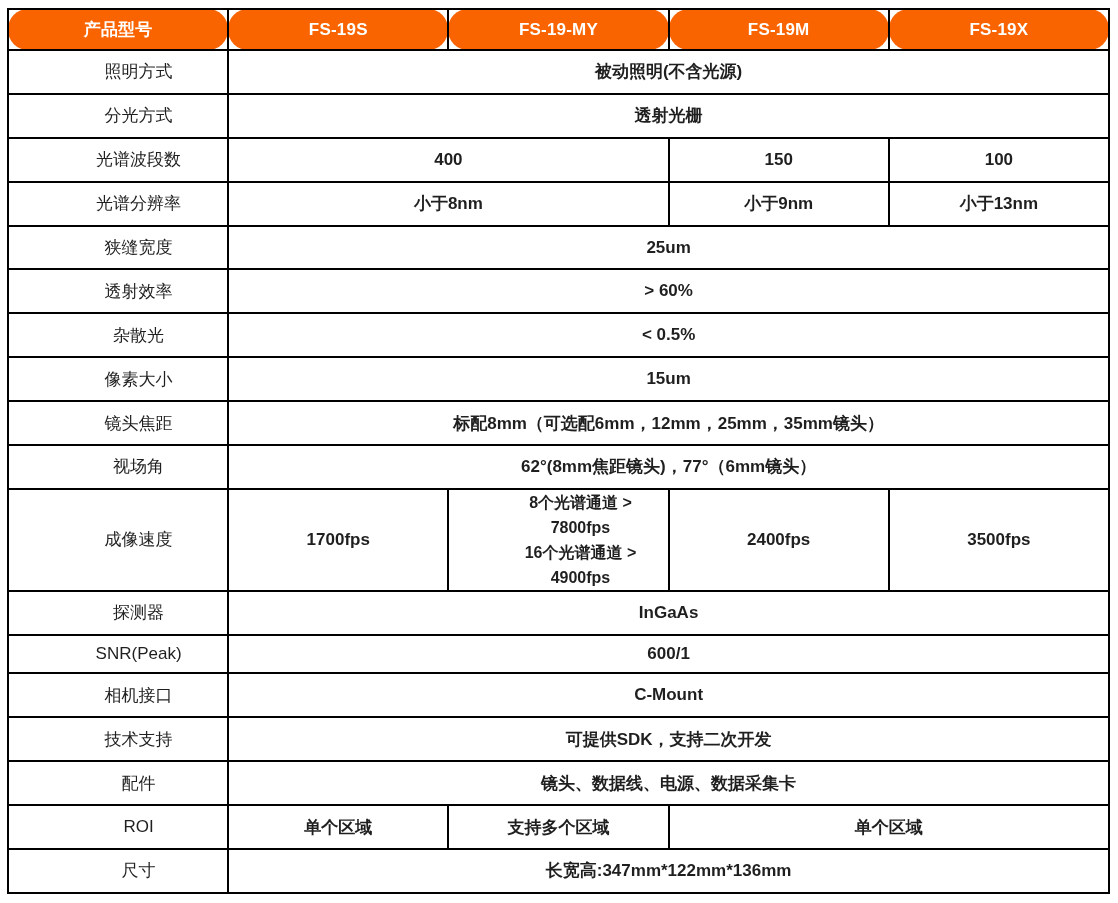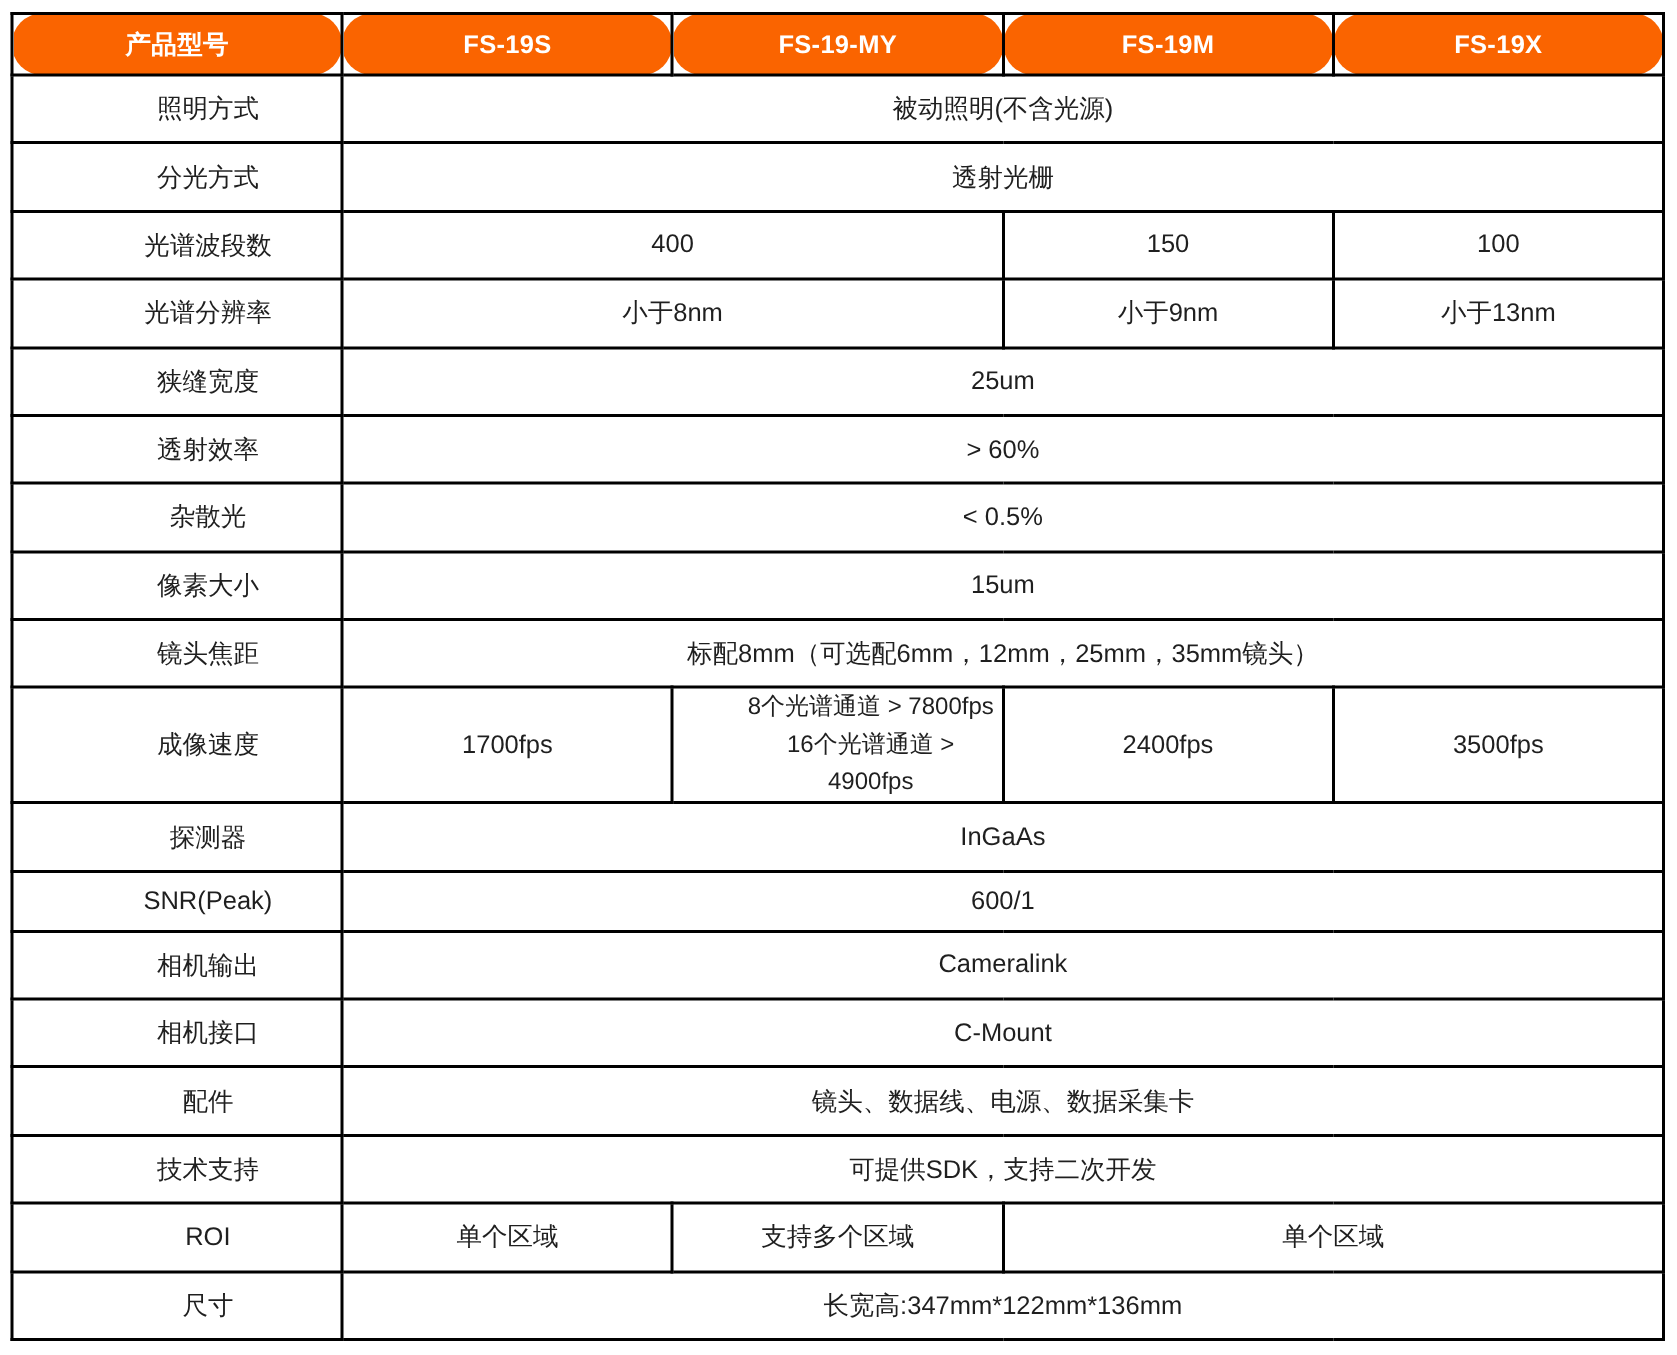--- a/index.html
+++ b/index.html
@@ -22,21 +22,21 @@
     border-collapse: collapse;
     table-layout: fixed;
   }
   .spec-table th, .spec-table td {
     border: 2px solid #000000;
     text-align: center;
     vertical-align: middle;
     font-size: 17px;
     color: #1f1f1f;
     padding: 0 4px;
-    font-weight: 400;
+    font-weight: 700;
     overflow: hidden;
   }
   .spec-table thead tr { height: 41px; }
   .spec-table thead th {
     background: var(--header-bg, #fa6400);
     color: var(--header-text, #ffffff);
     font-weight: 700;
     font-size: 17px;
     letter-spacing: 0.2px;
     border-radius: 20px;
@@ -108,51 +108,51 @@
         <td colspan="4">&lt; 0.5%</td>
       </tr>
       <tr>
         <th class="row-label">像素大小</th>
         <td colspan="4">15um</td>
       </tr>
       <tr>
         <th class="row-label">镜头焦距</th>
         <td colspan="4">标配8mm（可选配6mm，12mm，25mm，35mm镜头）</td>
       </tr>
+      <tr>
+        <th class="row-label">视场角</th>
+        <td colspan="4">62°(8mm焦距镜头)，77°（6mm镜头）</td>
+      </tr>
       <tr class="tall">
         <th class="row-label">成像速度</th>
         <td colspan="1">1700fps</td>
         <td colspan="1" class="multiline">8个光谱通道 &gt; 7800fps
 16个光谱通道 &gt; 4900fps</td>
         <td colspan="1">2400fps</td>
         <td colspan="1">3500fps</td>
       </tr>
       <tr>
         <th class="row-label">探测器</th>
         <td colspan="4">InGaAs</td>
       </tr>
       <tr>
         <th class="row-label">SNR(Peak)</th>
         <td colspan="4">600/1</td>
       </tr>
       <tr>
-        <th class="row-label">相机输出</th>
-        <td colspan="4">Cameralink</td>
-      </tr>
-      <tr>
         <th class="row-label">相机接口</th>
         <td colspan="4">C-Mount</td>
       </tr>
       <tr>
+        <th class="row-label">技术支持</th>
+        <td colspan="4">可提供SDK，支持二次开发</td>
+      </tr>
+      <tr>
         <th class="row-label">配件</th>
         <td colspan="4">镜头、数据线、电源、数据采集卡</td>
-      </tr>
-      <tr>
-        <th class="row-label">技术支持</th>
-        <td colspan="4">可提供SDK，支持二次开发</td>
       </tr>
       <tr>
         <th class="row-label">ROI</th>
         <td colspan="1">单个区域</td>
         <td colspan="1">支持多个区域</td>
         <td colspan="2">单个区域</td>
       </tr>
       <tr>
         <th class="row-label">尺寸</th>
         <td colspan="4">长宽高:347mm*122mm*136mm</td>

